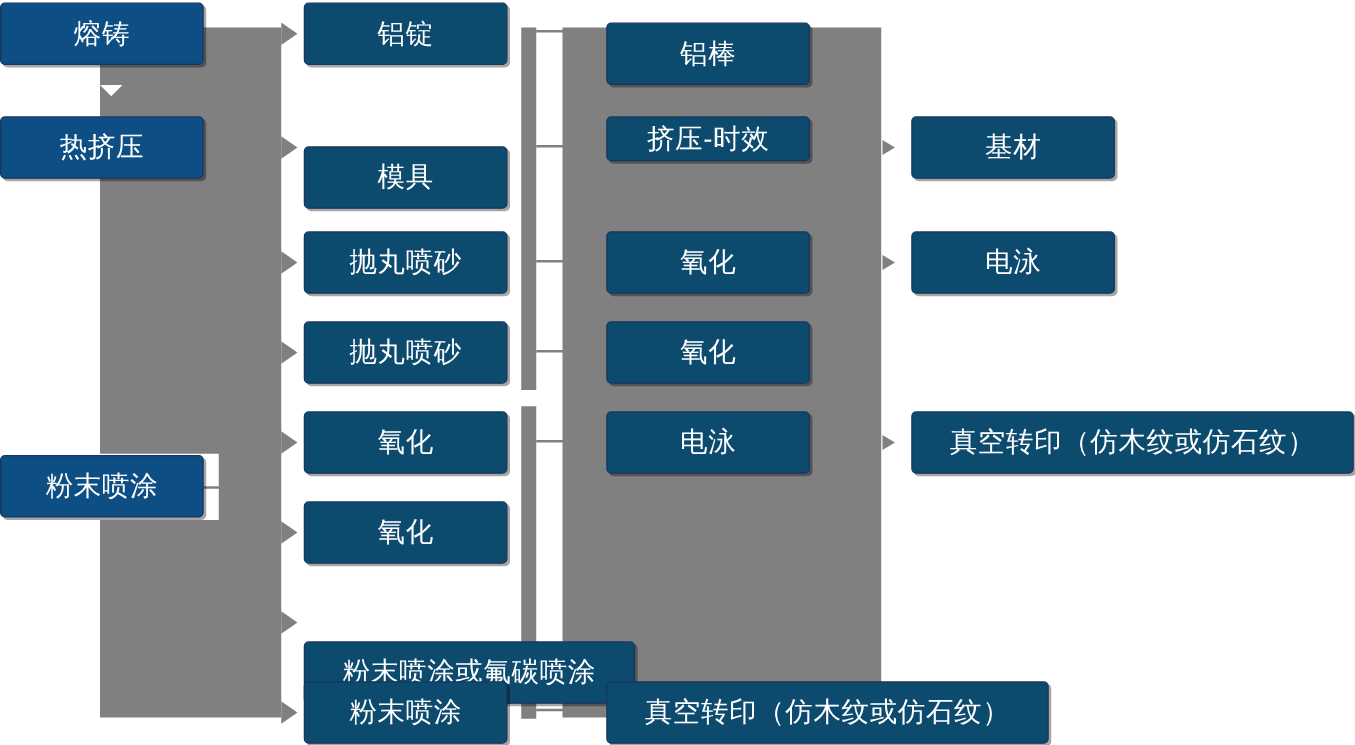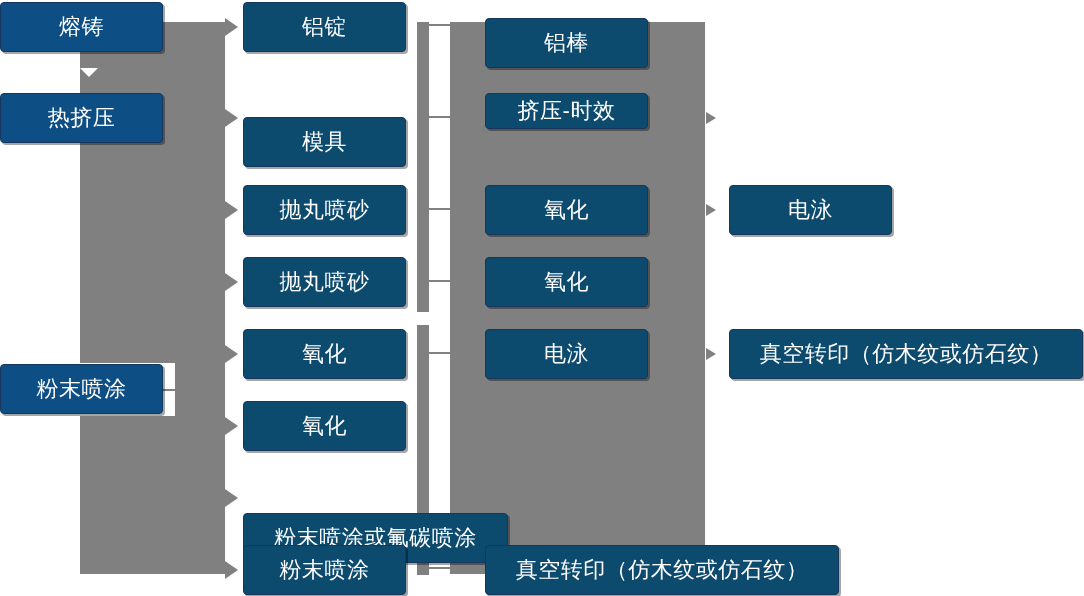--- a/index.html
+++ b/index.html
@@ -154,20 +154,23 @@
   <div class="node bright" style="left:485px; top:257px; width:163px; height:50px;">
     <span>氧化</span>
   </div>
   <div class="node bright" style="left:485px; top:329px; width:163px; height:50px;">
     <span>电泳</span>
   </div>
   <div class="node bright" style="left:485px; top:545px; width:354px; height:50px;">
     <span>真空转印（仿木纹或仿石纹）</span>
   </div>
 
+  <div class="node bright" style="left:729px; top:93px; width:163px; height:50px;">
+    <span>基材</span>
+  </div>
   <div class="node bright" style="left:729px; top:185px; width:163px; height:50px;">
     <span>电泳</span>
   </div>
   <div class="node bright" style="left:729px; top:329px; width:354px; height:50px;">
     <span>真空转印（仿木纹或仿石纹）</span>
   </div>
 
 </div>
 
 </body></html>

